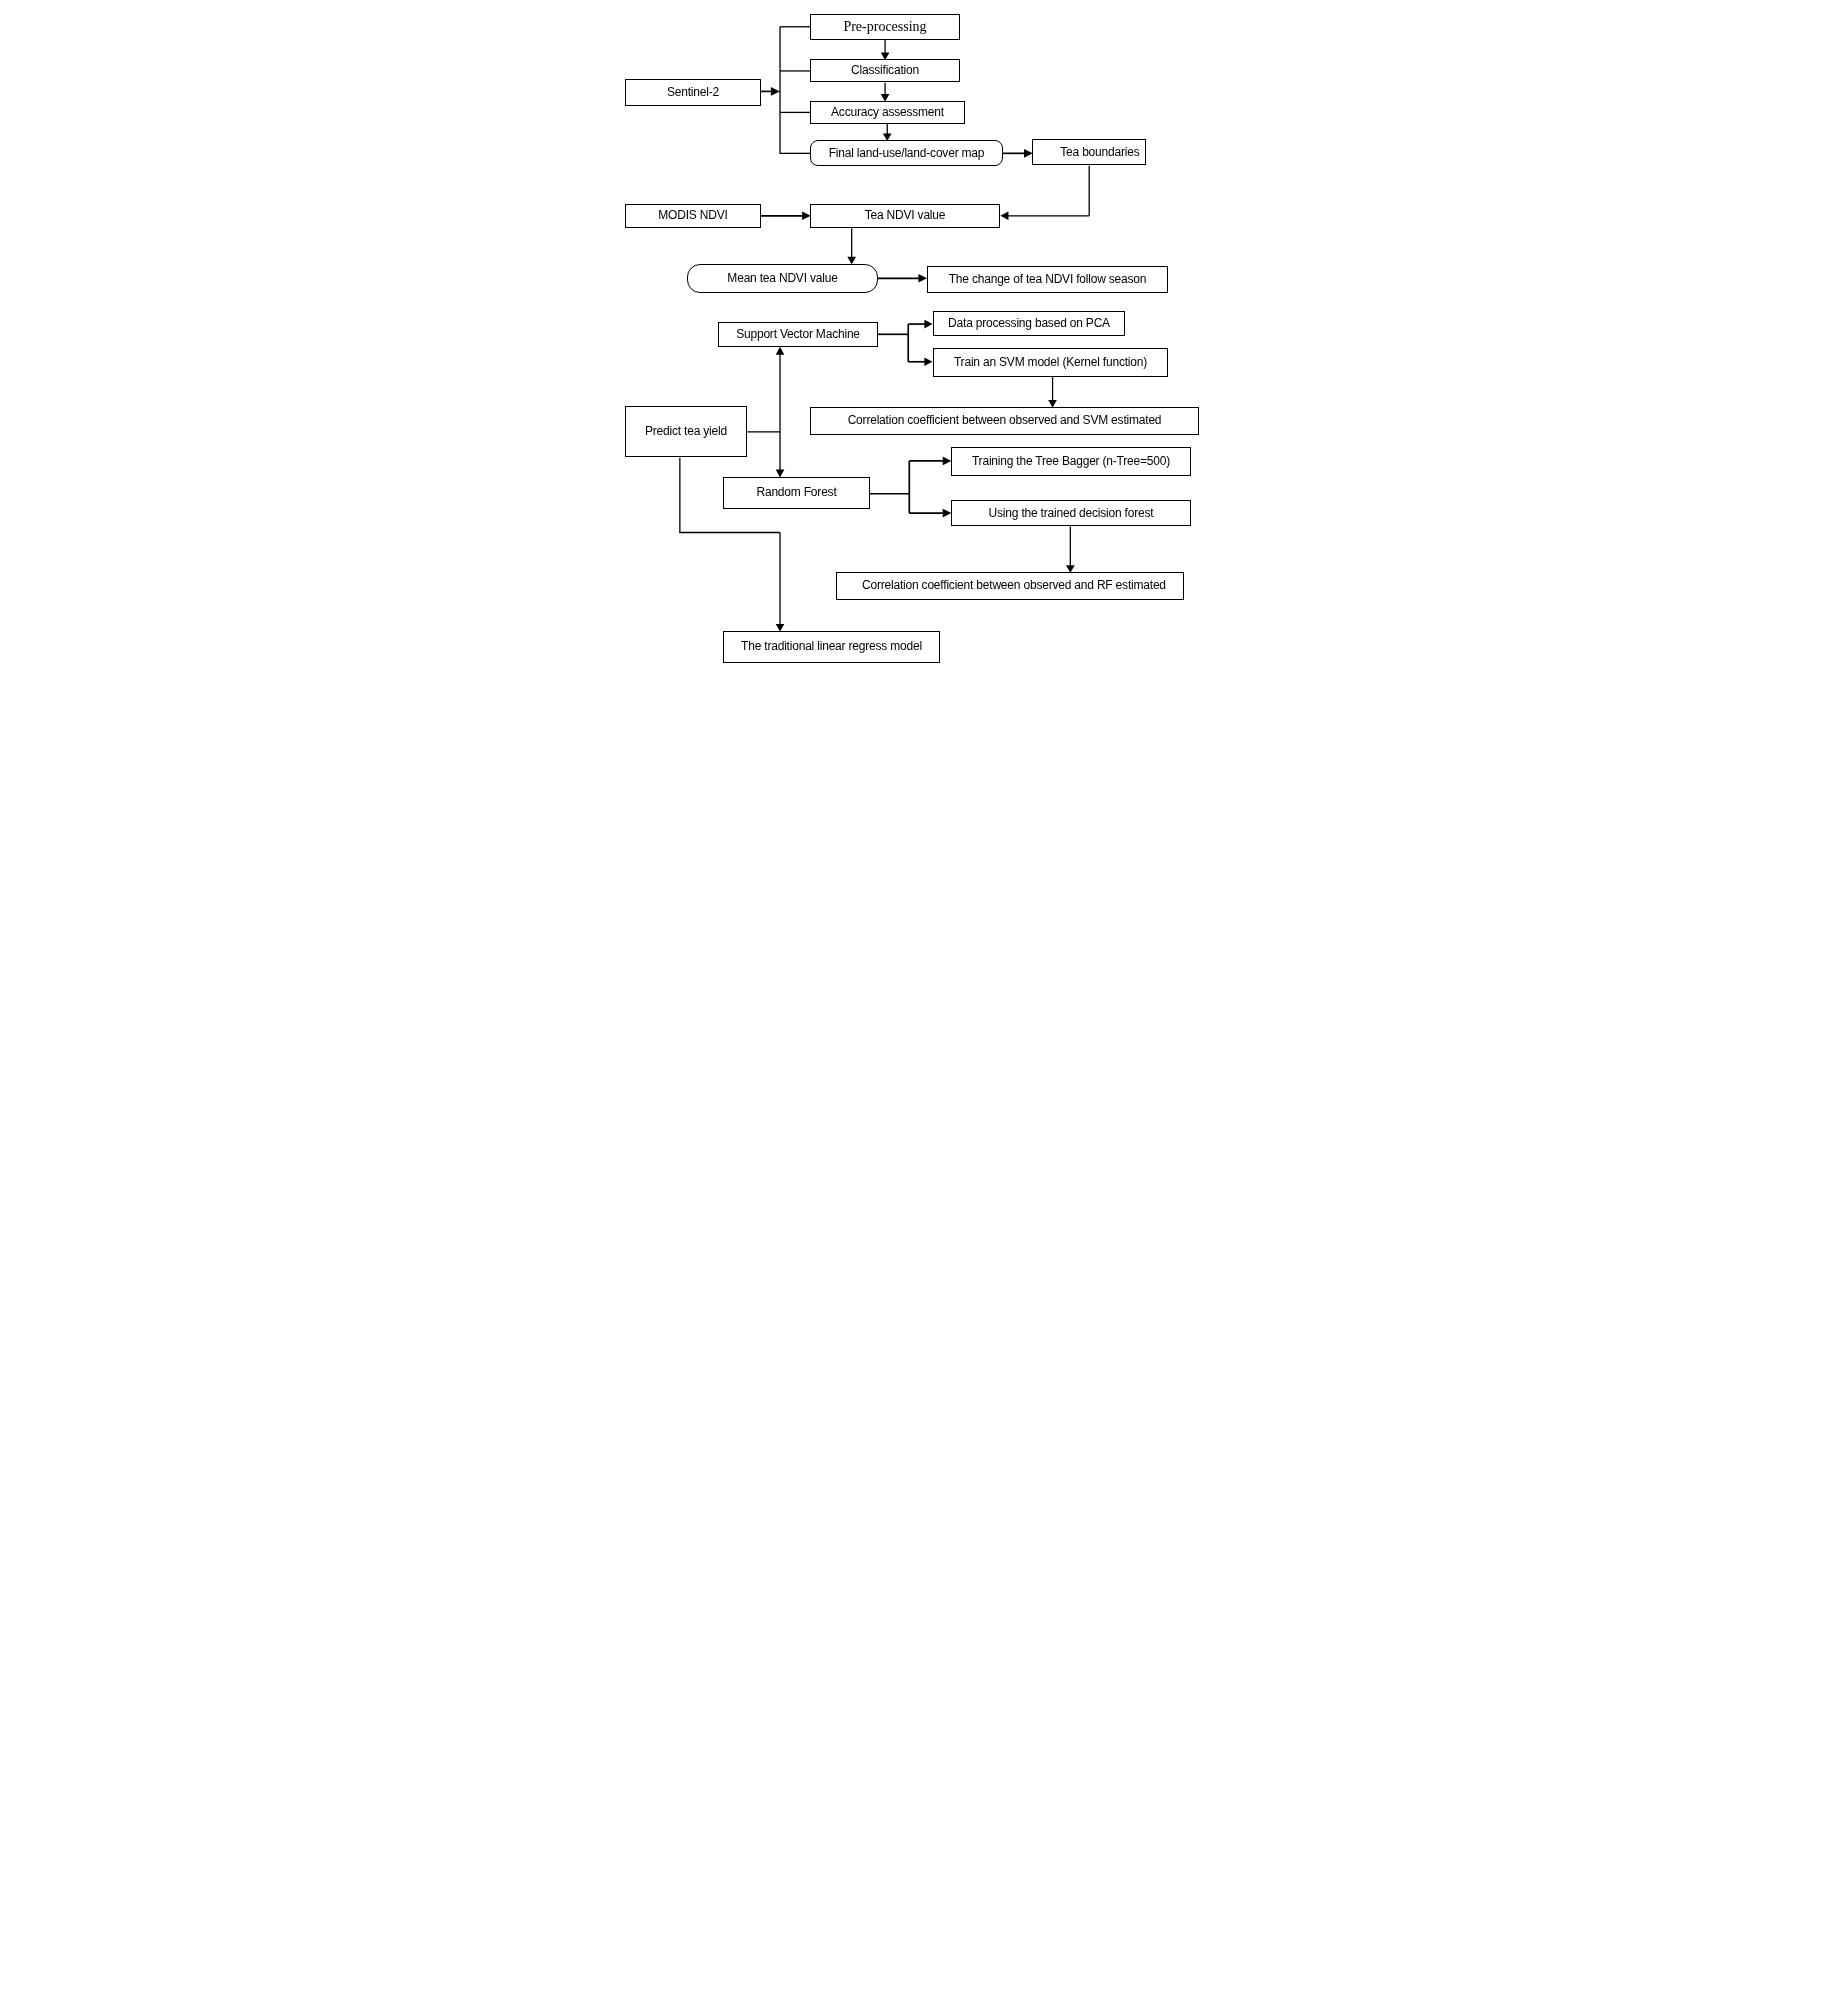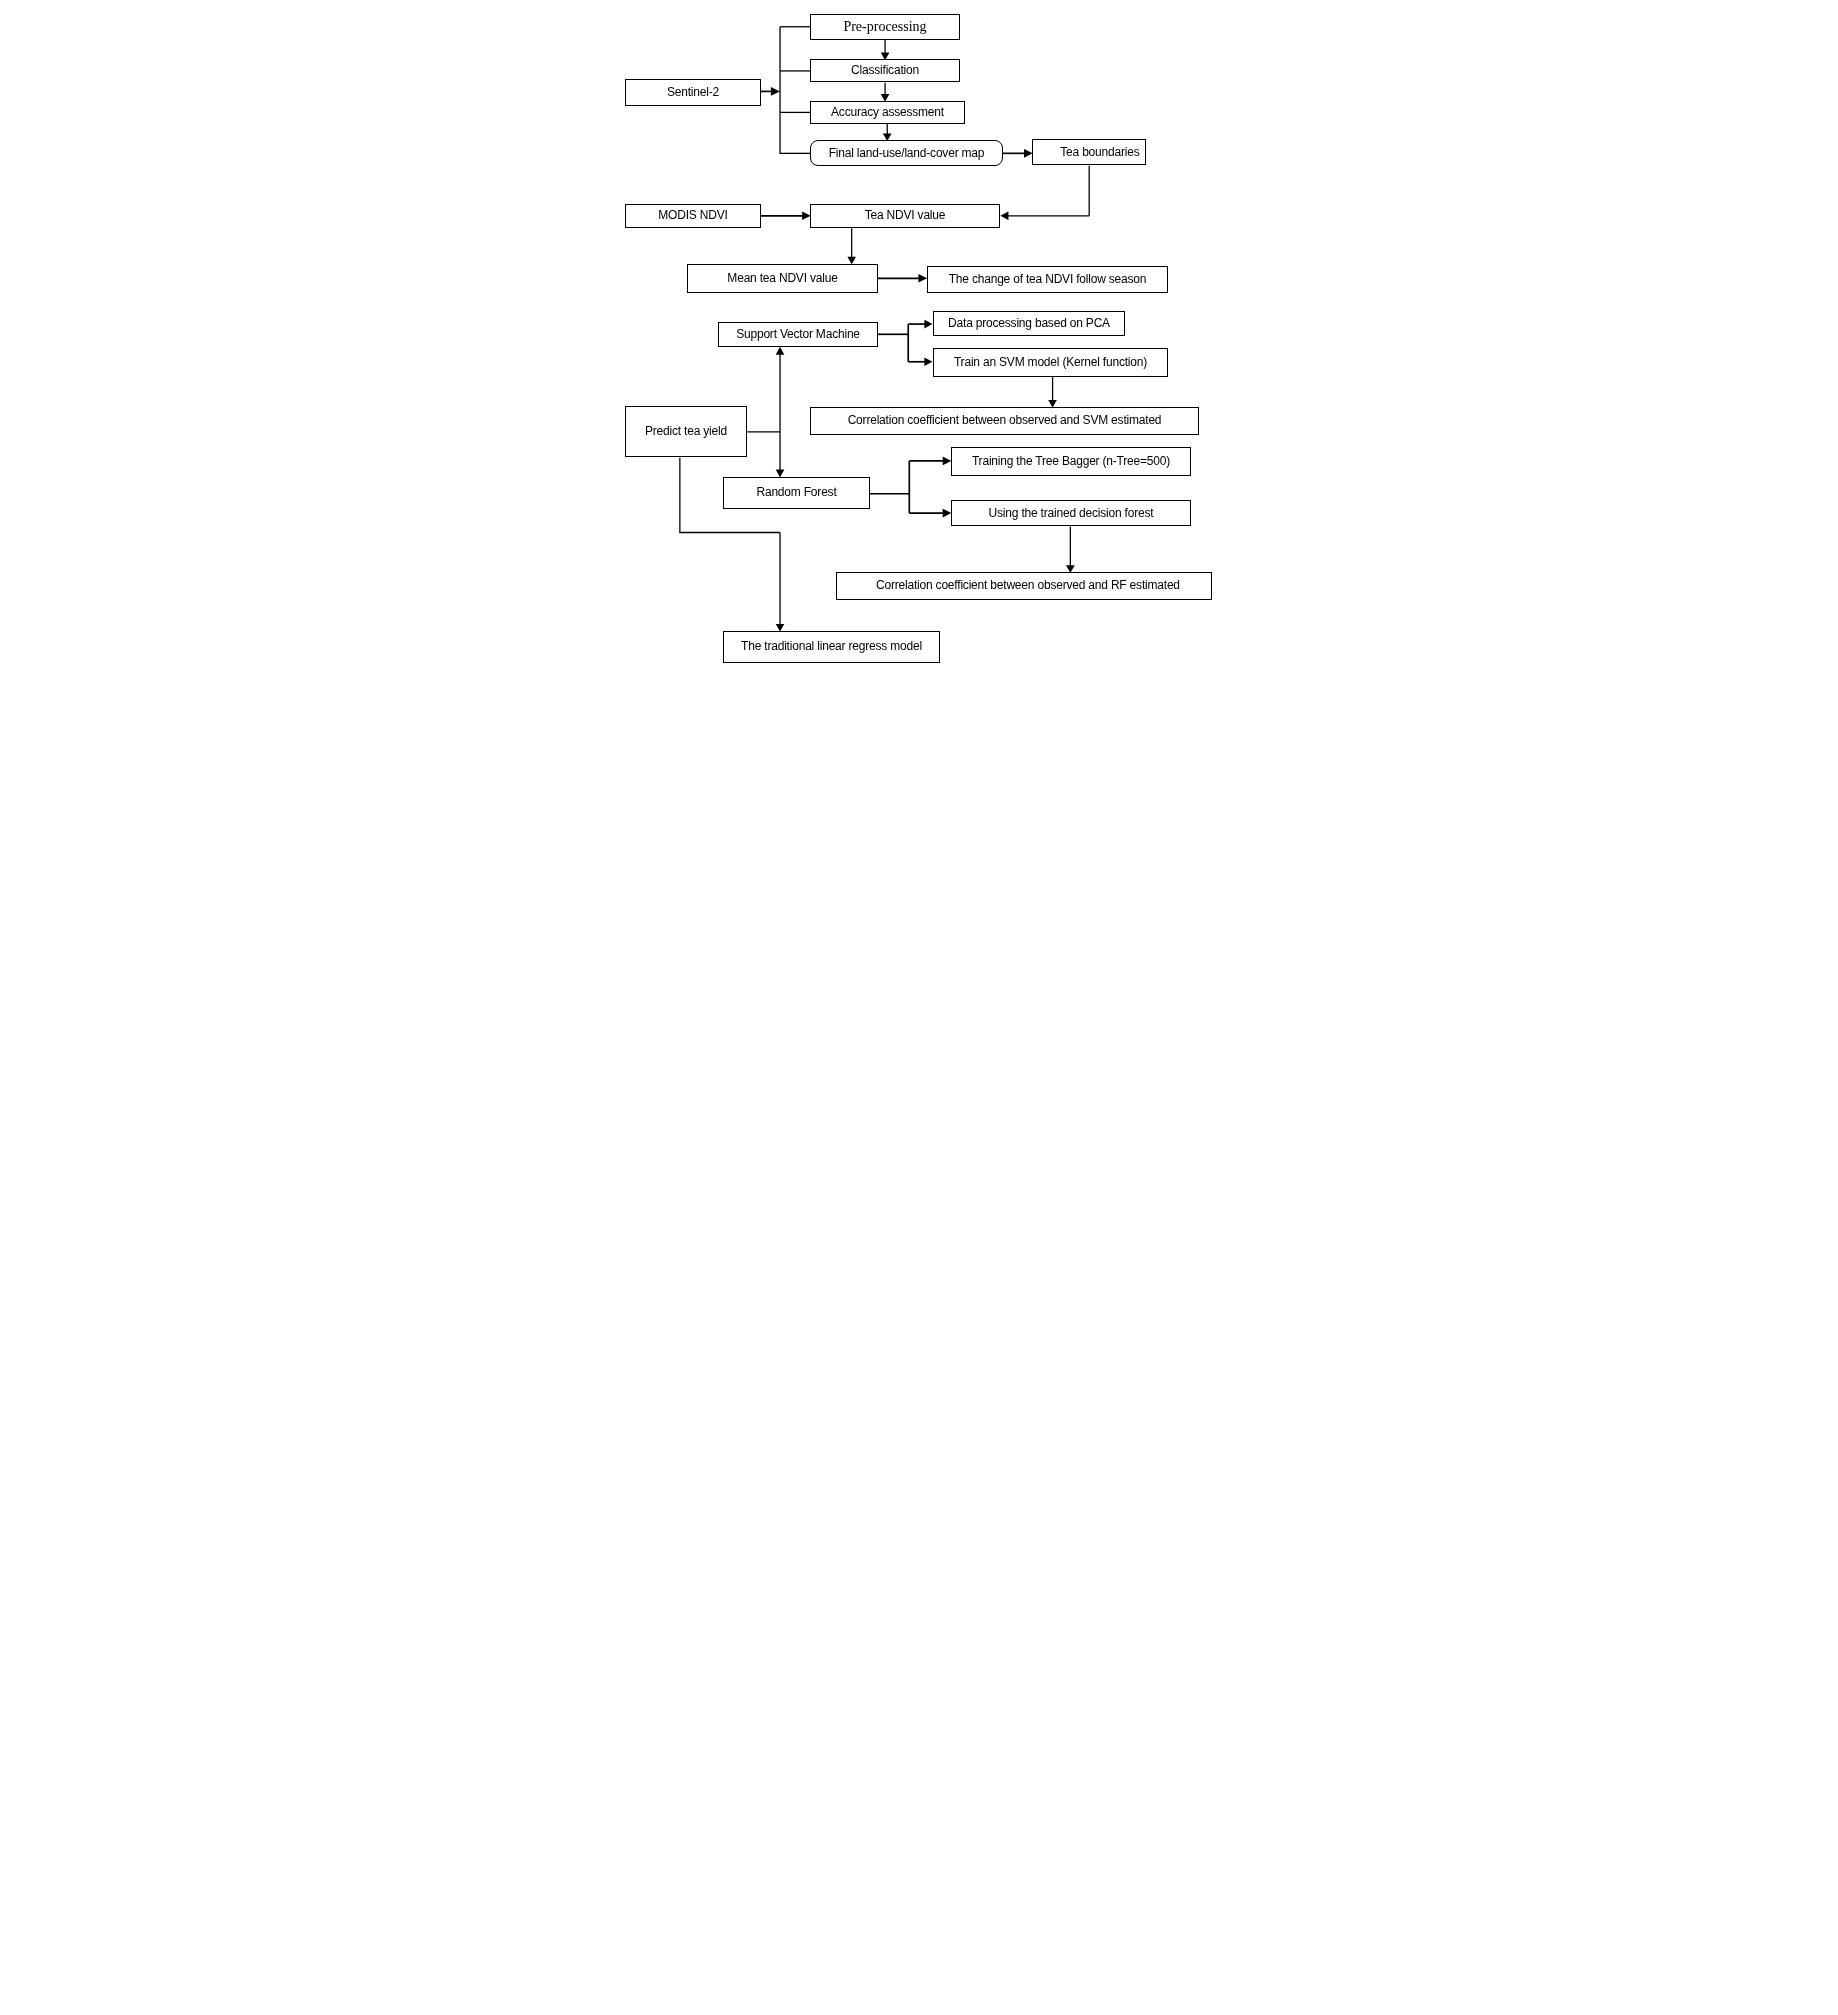--- a/index.html
+++ b/index.html
@@ -48,31 +48,31 @@
   }
   
   #nd-sentinel2     { left:  13px; top: 79px; width: 136px; height:  27px; }
   #nd-preprocessing { left: 198px; top:  13.5px; width: 150px; height:  26px; }
   #nd-classification{ left: 198px; top: 59px; width: 150px; height:  23px; }
   #nd-accuracy      { left: 198px; top: 101px; width: 155px; height:  22.6px; }
   #nd-finalmap      { left: 198px; top: 140px; width: 193px; height:  26.4px; border-radius: 8px; }
   #nd-teaboundaries { left: 420px; top: 139px; width: 114px; height:  26.4px; padding-left: 24px; }
   #nd-modis         { left:  13px; top: 204px; width: 136px; height:  24px; }
   #nd-teandvi       { left: 198px; top: 204px; width: 190px; height:  24px; }
-  #nd-meanndvi      { left: 75px; top: 264px; width: 191px; height:  29px; }
+  #nd-meanndvi      { left: 75px; top: 264px; width: 191px; height:  29px; border-radius: 13px; }
   #nd-change        { left: 315px; top: 266px; width: 241px; height:  27px; }
   #nd-svm           { left: 106px; top: 322px; width: 160px; height:  25px; }
   #nd-pca           { left: 321px; top: 311px; width: 192px; height:  25px; }
   #nd-trainsvm      { left: 321px; top: 348px; width: 235px; height:  28.6px; }
   #nd-predict       { left:  13px; top: 406px; width: 122px; height:  51px; }
   #nd-corrsvm       { left: 198px; top: 407px; width: 389px; height:  28px; }
   #nd-rf            { left: 111px; top: 477px; width: 147px; height:  32px; }
   #nd-treebagger    { left: 339px; top: 447px; width: 240px; height:  28.6px; }
   #nd-useforest     { left: 339px; top: 500px; width: 240px; height:  26.4px; }
-  #nd-corrrf        { left: 224px; top:572px; width: 376px; height:  27.5px; padding-left: 10px; }
+  #nd-corrrf        { left: 224px; top:572px; width: 348px; height:  27.5px; padding-left: 10px; }
   #nd-linear        { left: 111px; top:631px; width: 217px; height:  32px; }
 </style>
 </head>
 <body>
 
 <div class="canvas">
 
   <svg class="wires" viewBox="0 0 1140 1250" xmlns="http://www.w3.org/2000/svg">
 
     <g>

